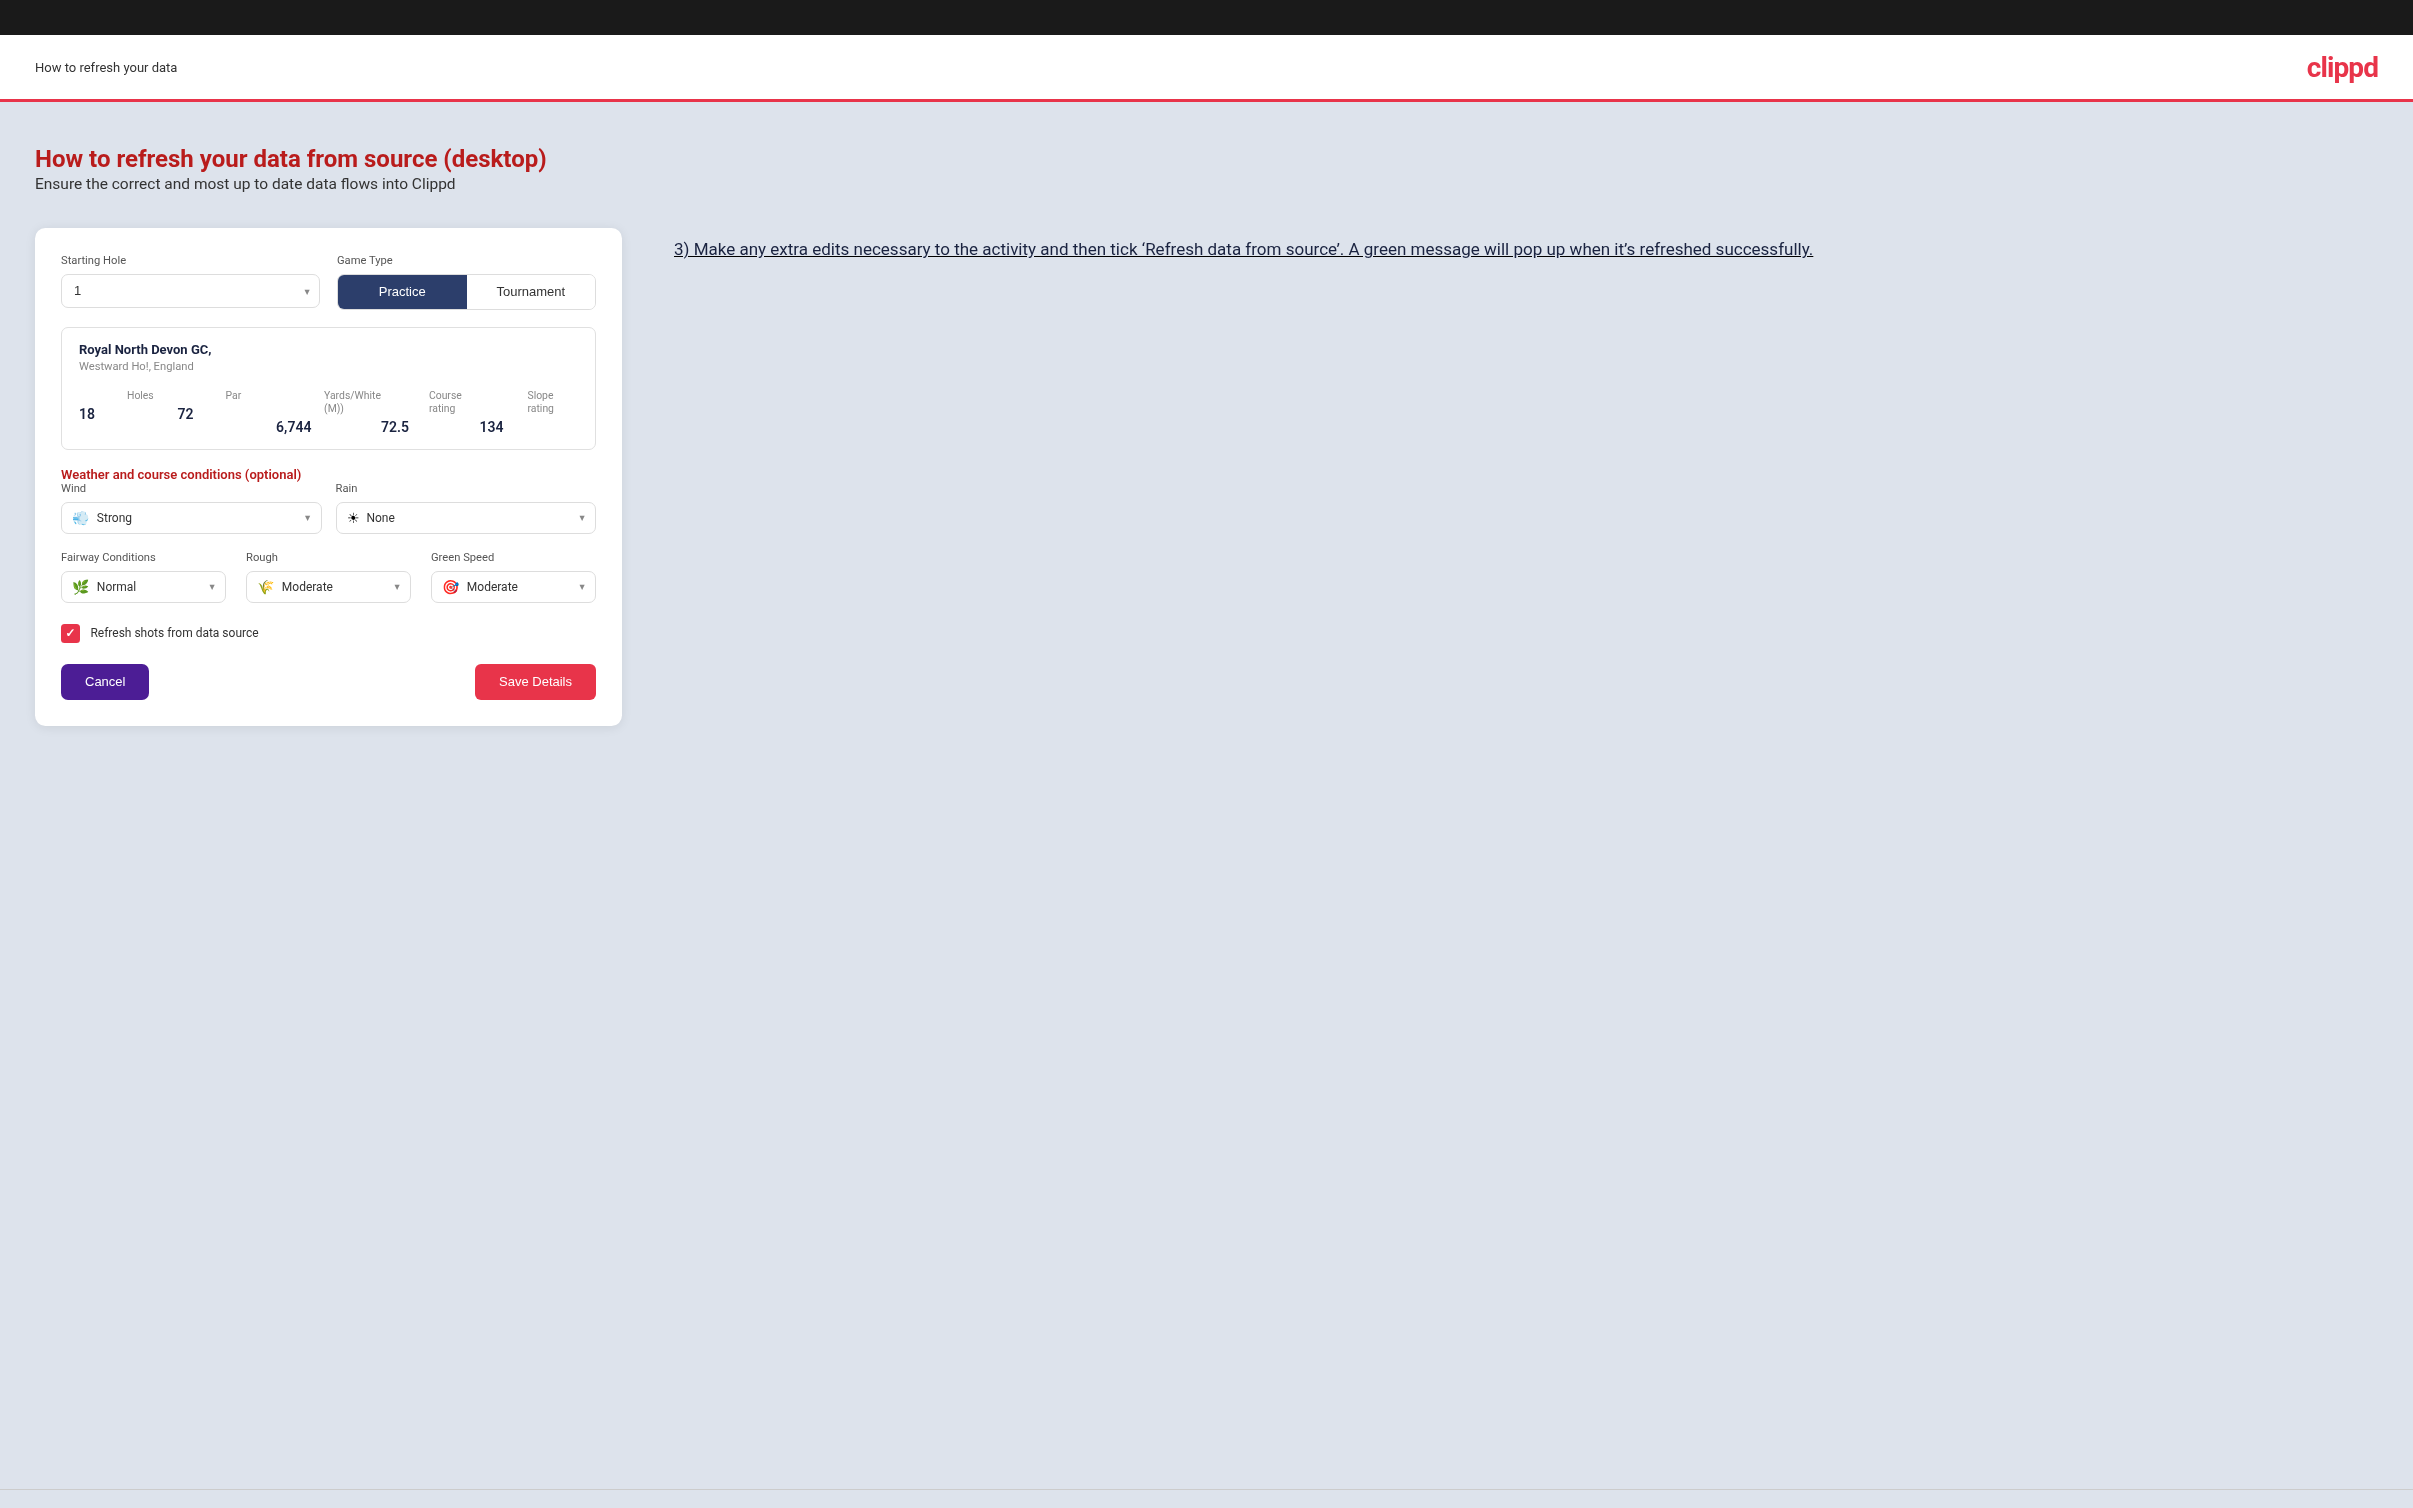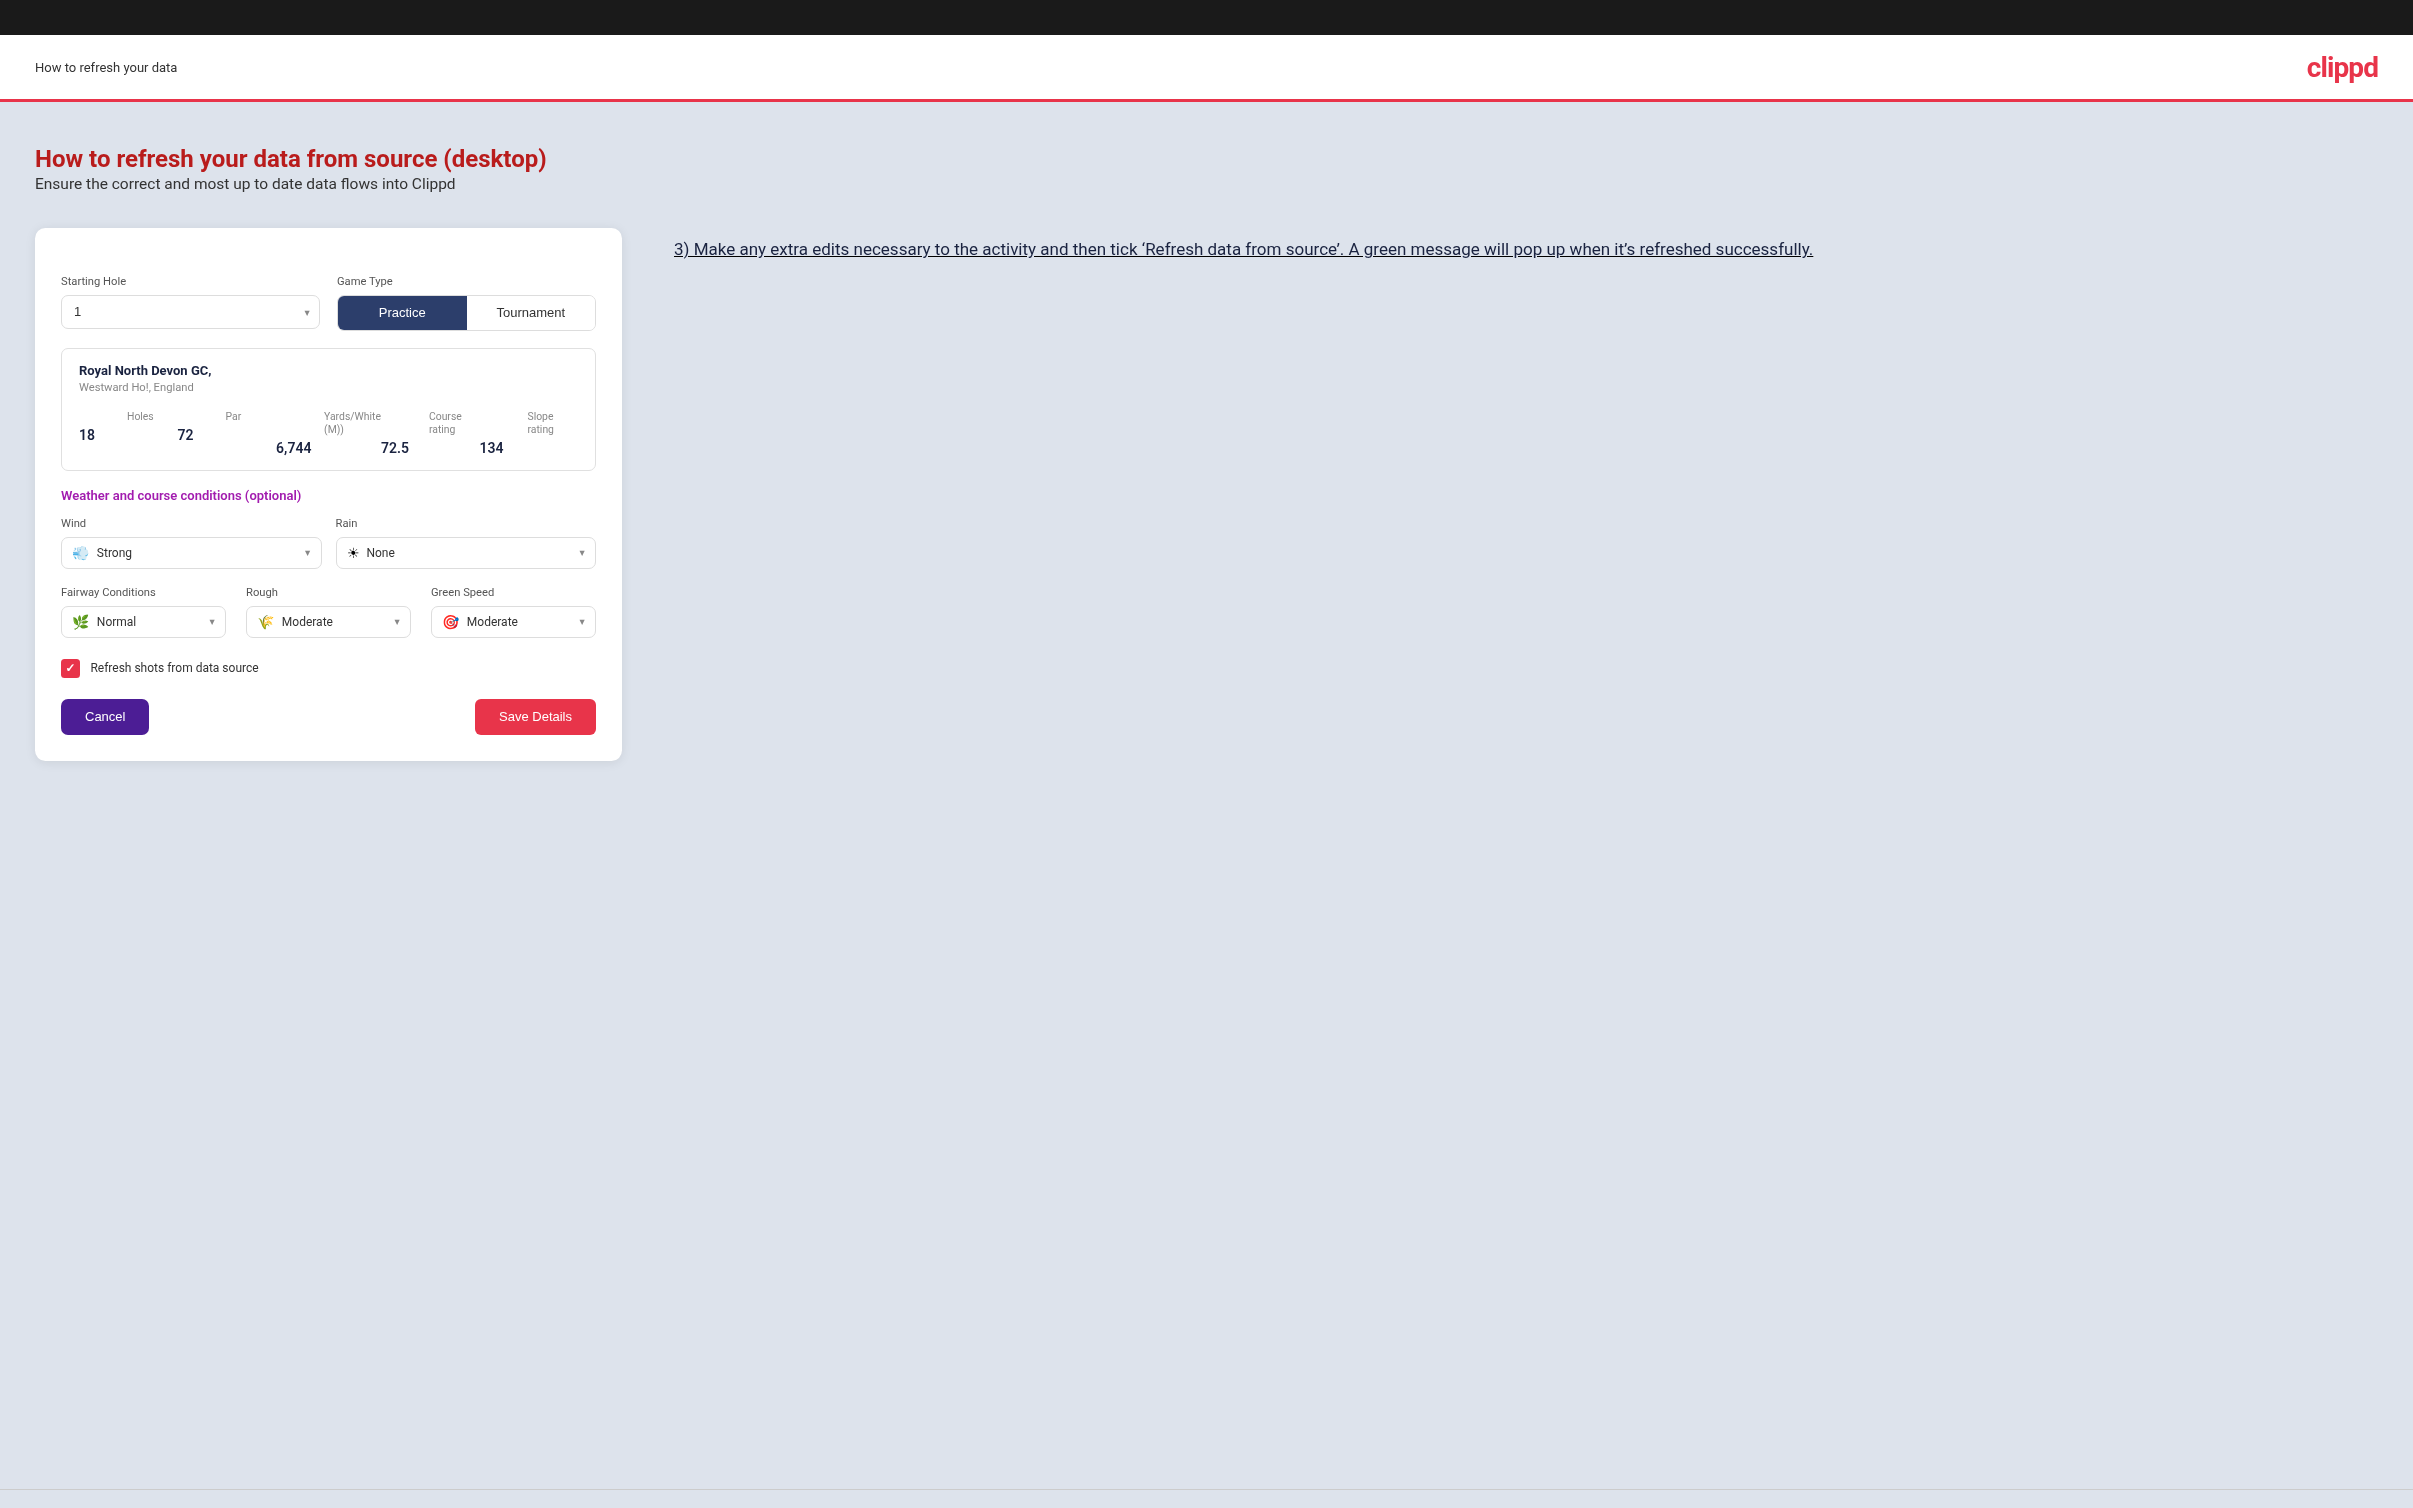--- a/index.html
+++ b/index.html
@@ -67,21 +67,20 @@
     }
 
     .form-section {
       margin-bottom: 21px;
     }
 
     .form-row {
       display: flex;
       gap: 17px;
       margin-bottom: 17px;
-      margin-top: 21px;
     }
 
     .form-group {
       flex: 1;
     }
 
     .form-label {
       font-size: 11.2px;
       color: #555;
       margin-bottom: 7px;
@@ -178,22 +177,21 @@
 
     .stat-value {
       font-size: 14px;
       font-weight: 600;
       color: #1a2340;
     }
 
     .section-title {
       font-size: 13px;
       font-weight: 600;
-      color: #a21caf;
-      margin-bottom: 14px;
+      color: #b91c1c;
     }
 
     .select-with-icon {
       display: flex;
       align-items: center;
       border: 0.9px solid #ddd;
       border-radius: 7px;
       padding: 7px 10.4px;
       background: #fff;
       cursor: pointer;

